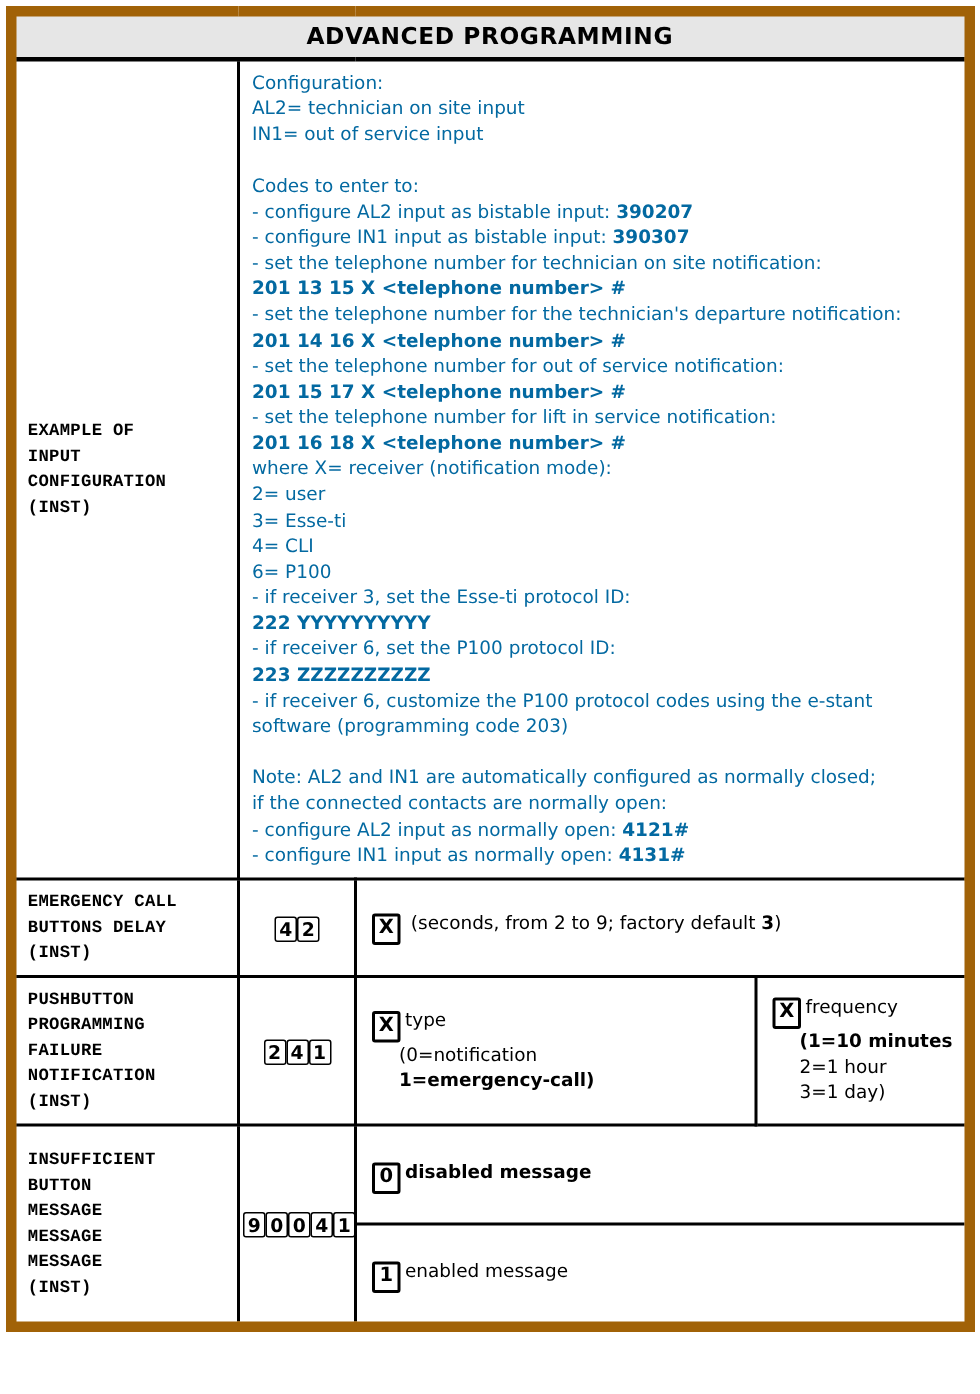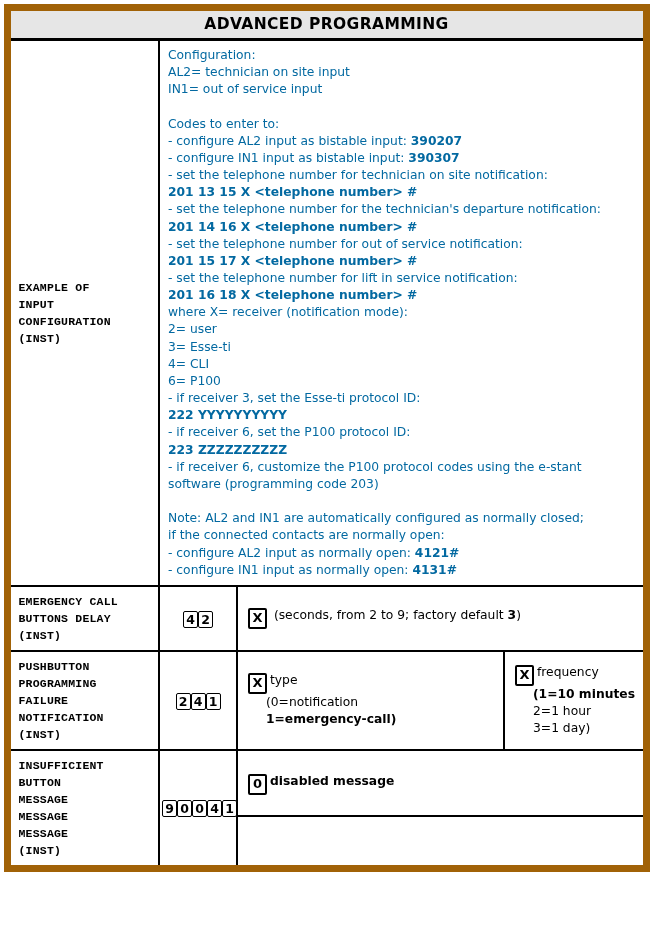--- a/index.html
+++ b/index.html
@@ -267,19 +267,24 @@
             </span>
       </td>
       <td colspan="2" style="padding:0">
         <table class="sub-table">
           <tbody>
                 <tr class="split">
             <td style="height:56px;vertical-align:middle;padding:4px 6px 4px 10px">
               <span class="xbox">0</span><span class="after-x" style="font-weight:bold">disabled message</span>
             </td>
           </tr>
+          <tr>
+            <td style="height:56px;vertical-align:middle;padding:4px 6px 4px 10px">
+              <span class="xbox">1</span><span class="after-x">enabled message</span>
+            </td>
+          </tr>
         </tbody>
             </table>
       </td>
     </tr>
   </tbody>
     </table>
 </div>
 
 </body></html>

